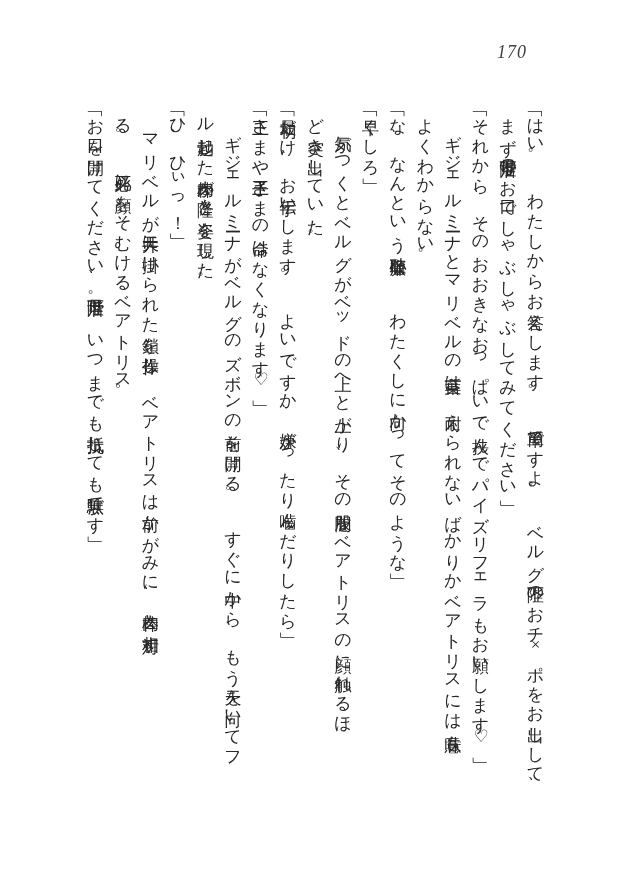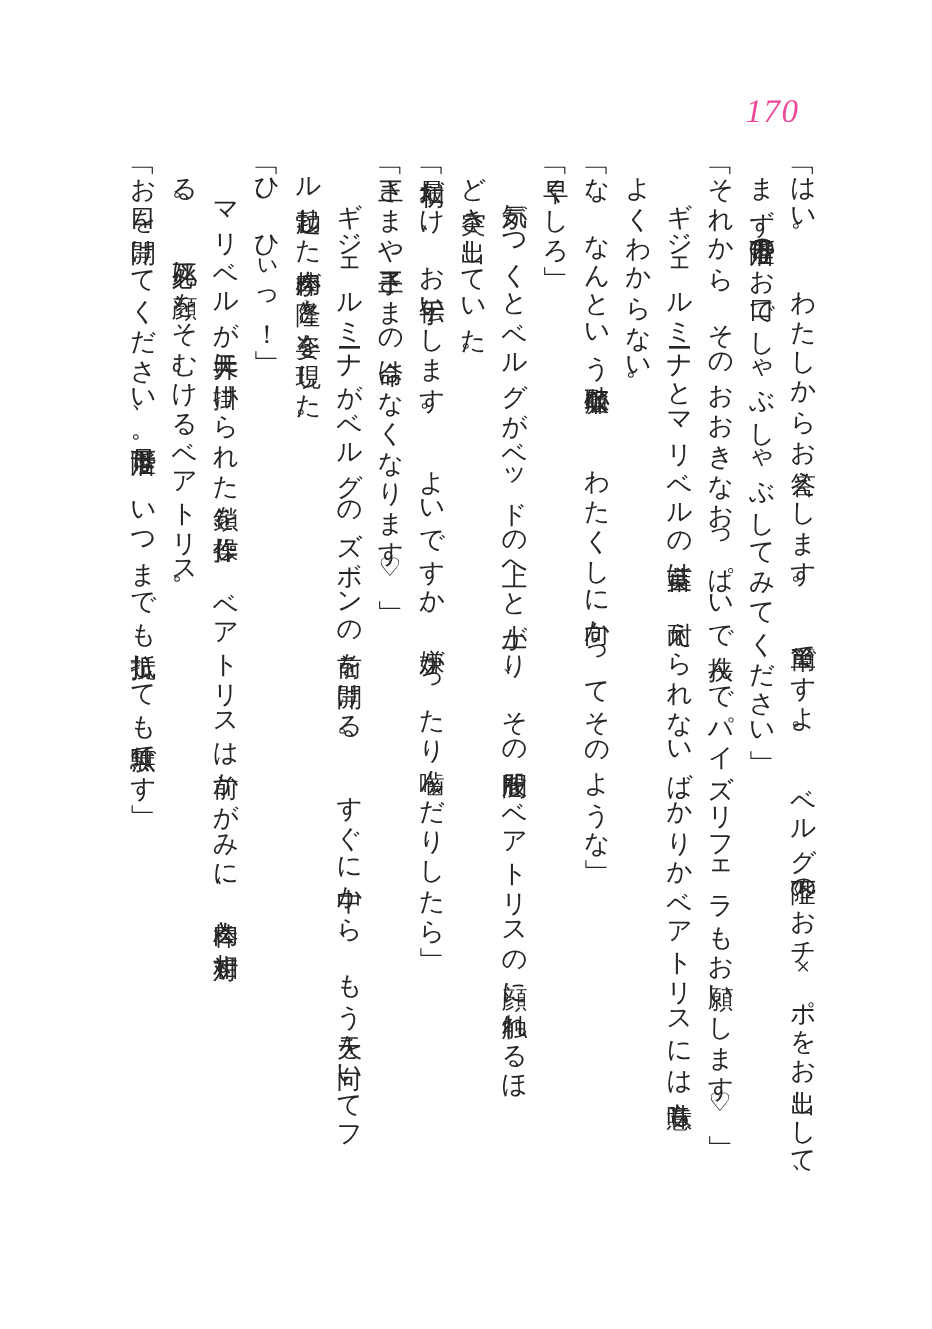--- a/index.html
+++ b/index.html
@@ -9,26 +9,26 @@
   .page {
     position: relative;
     width: 621px;
     height: 886px;
     background: #ffffff;
     overflow: hidden;
     font-family: "Liberation Serif", "DejaVu Serif", serif;
   }
   .page-number {
     position: absolute;
-    top: 61px;
+    top: 42px;
     left: 497px;
     font-style: italic;
-    font-size: 22px;
+    font-size: 18px;
     letter-spacing: 1px;
-    color: #ec4899;
+    color: #404040;
   }
   .text-block {
     position: absolute;
     top: 106px;
     right: 72px;
     height: 692px;
     writing-mode: vertical-rl;
     text-orientation: mixed;
     font-size: 17px;
     color: #262626;

